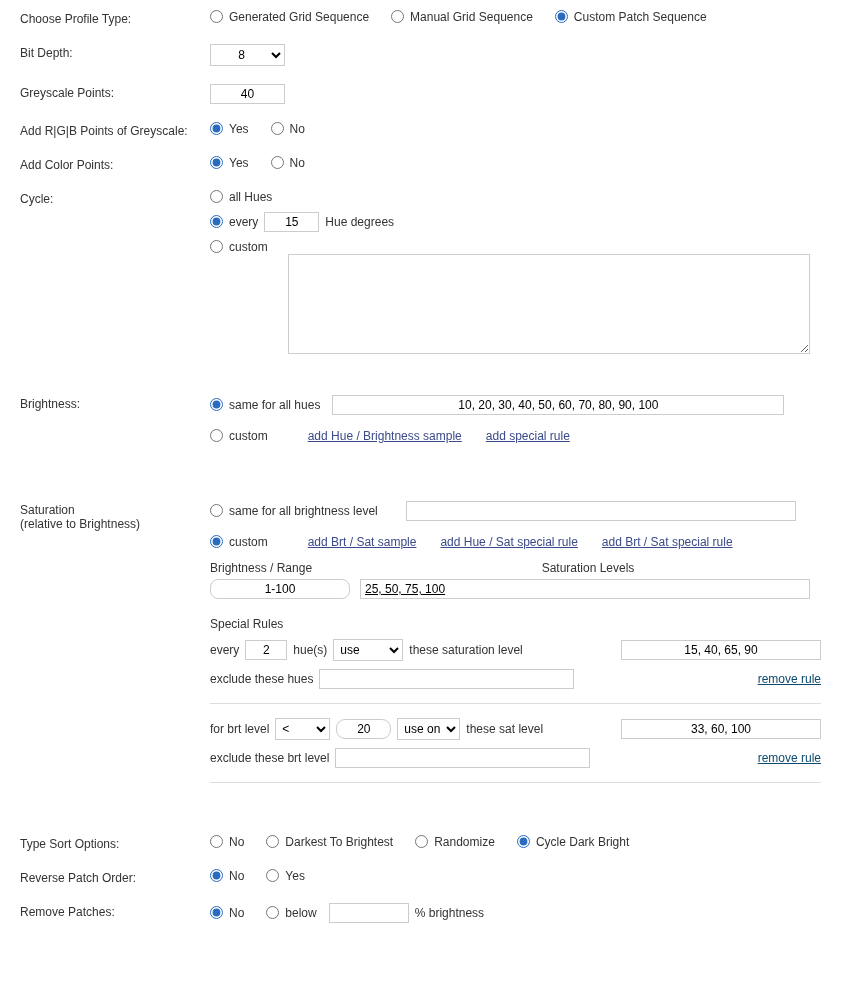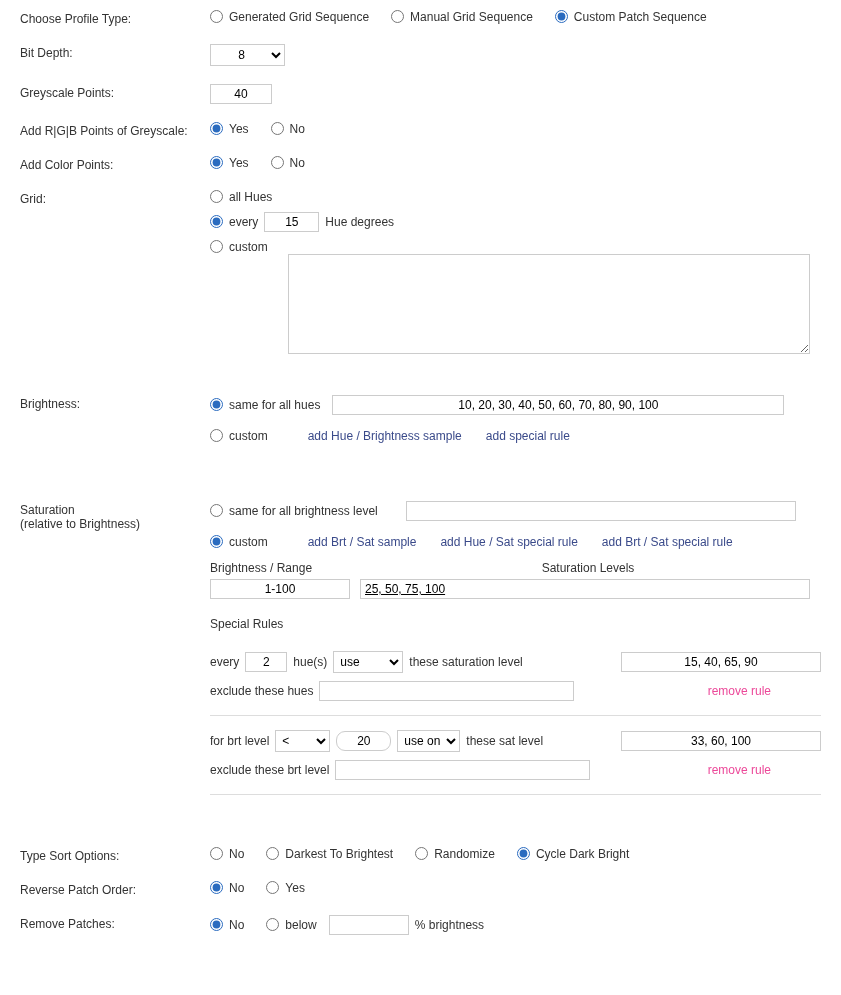--- a/index.html
+++ b/index.html
@@ -46,54 +46,55 @@
     font-size: 12px;
     border: 1px solid #ccc;
     padding: 2px 4px;
     background: #fff;
   }
   select {
     height: 22px;
     padding: 1px 2px;
   }
   .select-bitdepth { width: 75px; text-align: center;}
-  .input-grey { width: 62px; text-align: center; }
+  .input-grey { width: 75px; text-align: center; }
   .input-hue { width: 55px; text-align: center; }
   .textarea-custom {
     width: 522px;
     height: 100px;
     border: 1px solid #ccc;
     font-family: inherit;
     font-size: 12px;
     resize: both;
     margin-left: 78px;
   }
   .input-bright-same { width: 452px; text-align: center; margin-left: 6px;}
   .link {
     color: #3a4a8a;
+    text-decoration: underline;
     cursor: pointer;
     margin-left: 18px;
   }
   .input-sat-same { width: 390px; text-align: center; margin-left:6px;}
   .sat-table { margin-top: 12px; }
   .sat-headers { display: flex; margin-bottom: 4px; }
   .sat-h1 { width: 145px; }
   .sat-h2 { flex:1; text-align:center; }
   .sat-row { display:flex; gap:10px;}
-  .input-brt-range { width: 140px; text-align: center; }
+  .input-brt-range { width: 140px; text-align: center; border-radius: 8px; }
   .input-sat-levels { width: 450px; text-align: left; text-decoration: underline; }
-  .special-title { margin-top: 18px; margin-bottom: 20px; }
+  .special-title { margin-top: 18px; margin-bottom: 8px; }
   .rule-row { display:flex; align-items:center; flex-wrap:wrap; gap:6px; margin-bottom:8px;}
   .input-tiny { width: 42px; text-align:center;}
   .input-small { width: 55px; text-align:center;border-radius:9px;}
   .select-small { width: 70px; }
   .select-med { width: 63px; }
   .input-sat-rule { width: 200px; text-align:center;}
   .input-exclude { width: 255px; }
-  .remove-link { color:#ec4899; cursor:pointer; margin-left:auto; margin-right:50px;}
+  .remove-link { color:#0c4a6e; text-decoration: underline; cursor:pointer; margin-left:auto; }
   hr.sep { border:none; border-top:1px solid #ddd; margin:14px 0;}
   .input-pct { width: 80px; }
   .spacer { height: 40px; }
   .spacer-sm { height: 20px; }
 </style>
 </head>
 <body>
 
 <div class="row">
   <div class="label-col">Choose Profile Type:</div>
@@ -151,21 +152,21 @@
       <span>Yes</span>
     </label>
     <label class="radio-item">
       <input type="radio" name="cp" style="">
       <span>No</span>
     </label>
   </div>
 </div>
 
 <div class="row">
-  <div class="label-col">Grid:</div>
+  <div class="label-col">Cycle:</div>
   <div class="control-col">
     <div class="inline-group">
       <label class="radio-item">
         <input type="radio" name="hue" style="">
         <span>all Hues</span>
       </label>
     </div>
     <div class="inline-group">
       <label class="radio-item" style="margin-right:0;">
         <input type="radio" name="hue" checked="" style="">

